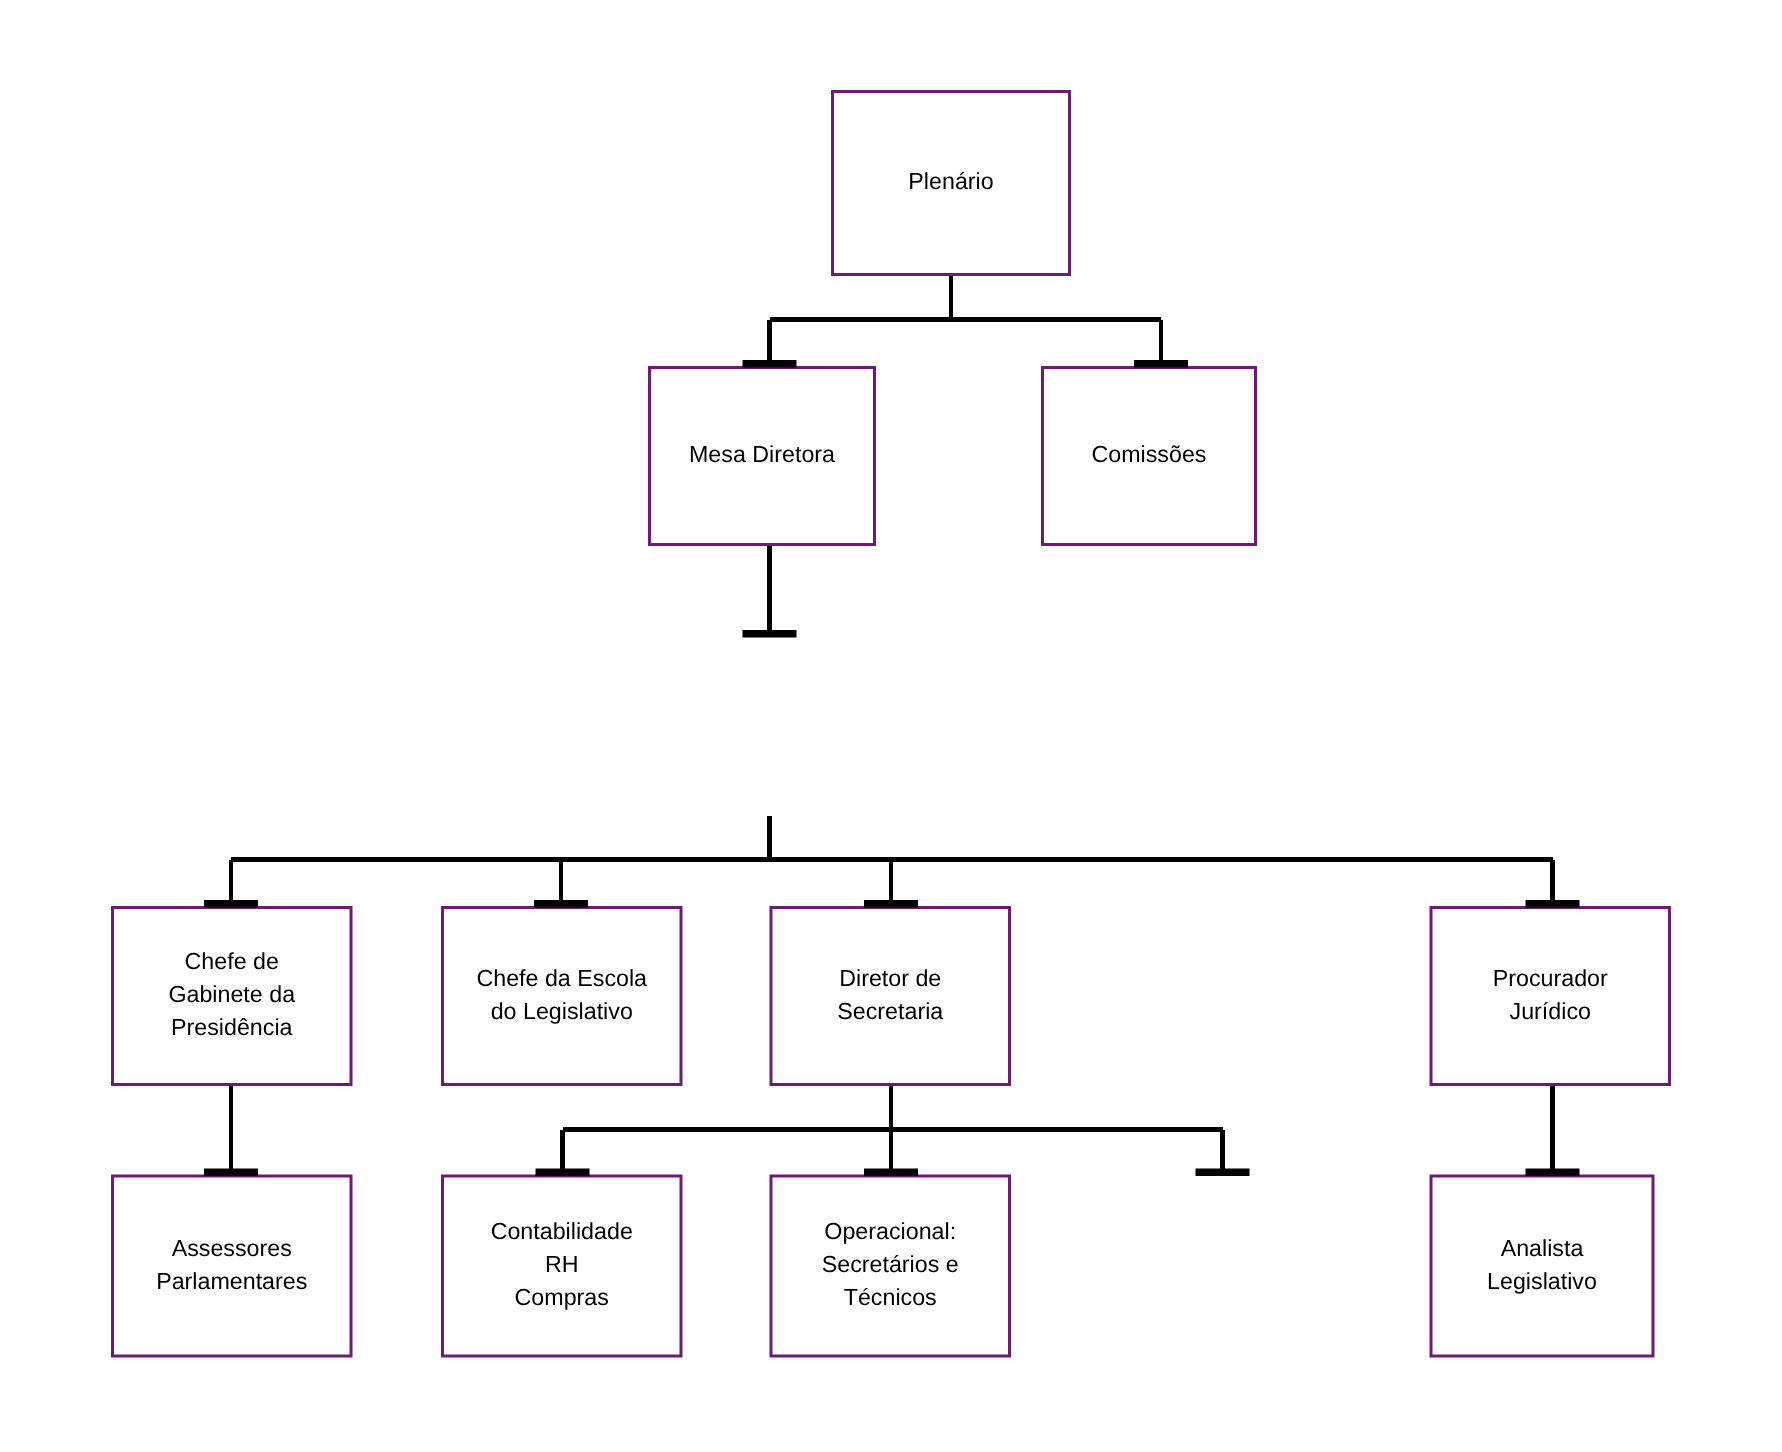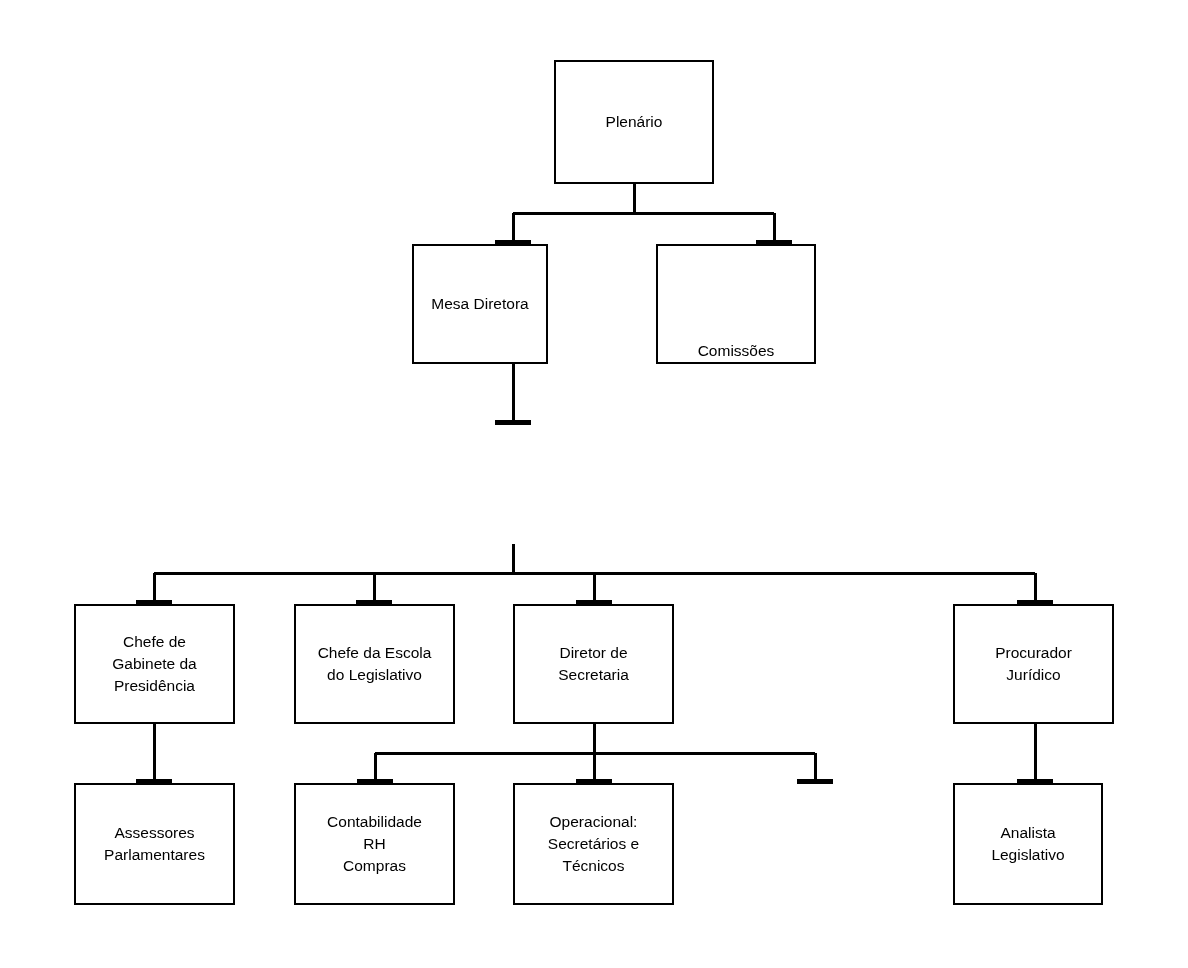--- a/index.html
+++ b/index.html
@@ -20,21 +20,21 @@
   #chart-svg {
     position: absolute;
     left: 0;
     top: 0;
     width: 1188px;
     height: 968px;
   }
   .node-box {
     position: absolute;
     box-sizing: border-box;
-    border: 2px solid #000000;
+    border: 2px solid #701a75;
     background: #ffffff;
     display: flex;
     align-items: center;
     justify-content: center;
     text-align: center;
     z-index: 2;
   }
   .node-label {
     font-family: "Liberation Sans", sans-serif;
     font-size: 15.5px;
@@ -94,25 +94,25 @@
   <div class="conn-cap" style="left:136px; top:779px; width:36px;"></div>
   <div class="conn-cap" style="left:357px; top:779px; width:36px;"></div>
   <div class="conn-cap" style="left:576px; top:779px; width:36px;"></div>
   <div class="conn-cap" style="left:797px; top:779px; width:36px;"></div>
   <div class="conn-cap" style="left:1017px; top:779px; width:36px;"></div>
 
   <div class="node-box" style="left:554px; top:60px; width:160px; height:124px;">
     <span class="node-label">Plenário</span>
   </div>
 
-  <div class="node-box" style="left:412px; top:244px; width:136px; height:120px;text-align:right;">
+  <div class="node-box" style="left:432px; top:244px; width:152px; height:120px;text-align:right;">
     <span class="node-label">Mesa Diretora</span>
   </div>
 
-  <div class="node-box" style="left:656px; top:244px; width:160px; height:120px;align-items:flex-end;">
+  <div class="node-box" style="left:694px; top:244px; width:144px; height:120px;">
     <span class="node-label">Comissões</span>
   </div>
 
 
   <div class="node-box" style="left:74px; top:604px; width:161px; height:120px;">
     <span class="node-label">Chefe de
 Gabinete da
 Presidência</span>
   </div>
 

